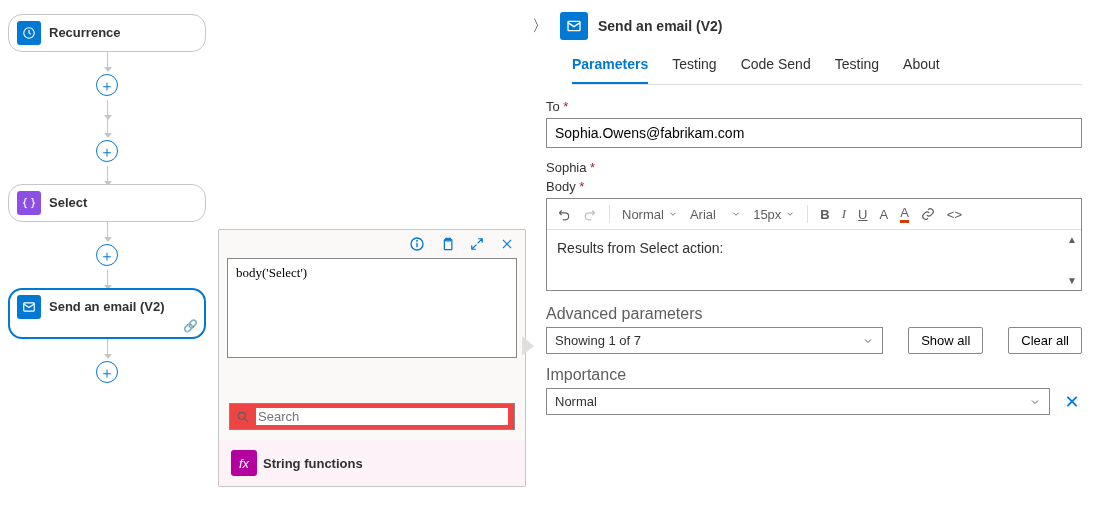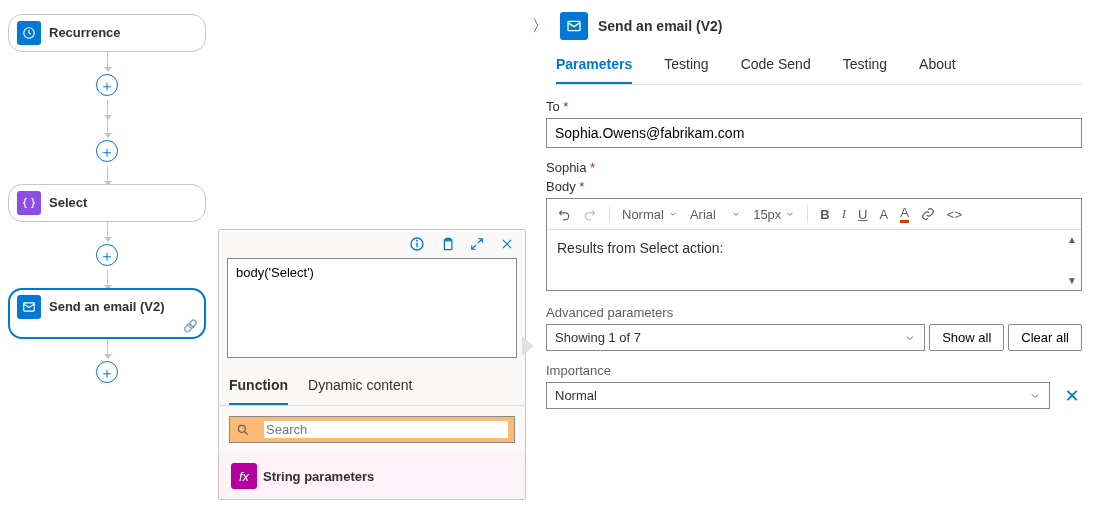--- a/index.html
+++ b/index.html
@@ -13,54 +13,54 @@
   .node-label { font-weight: 600; font-size: 13px; line-height: 1.3; }
   .connector { width: 1px; background: #c8c6c4; height: 18px; margin: 0 auto; position: relative; }
   .connector::after { content: ""; position: absolute; bottom: -2px; left: -3px; width: 0; height: 0; border-left: 4px solid transparent; border-right: 4px solid transparent; border-top: 5px solid #c8c6c4; }
   .plus-btn { width: 22px; height: 22px; border: 1px solid #0078d4; border-radius: 50%; background: #fff; color: #0078d4; display: flex; align-items: center; justify-content: center; margin: 4px auto; font-size: 15px; font-weight: 400; cursor: pointer; line-height: 1; }
   .infinity { position: absolute; right: 6px; bottom: 4px; color: #605e5c; font-size: 12px; }
 
   
   .popup { position: absolute; left: 218px; top: 229px; width: 308px; border: 1px solid #c8c6c4; background: #faf9f8; border-radius: 2px; }
   .popup-toolbar { display: flex; justify-content: flex-end; align-items: center; gap: 14px; padding: 6px 10px 2px; color: #0078d4; }
   .popup-toolbar .ico { width: 16px; height: 16px; display: flex; align-items: center; justify-content: center; cursor: pointer; }
-  .expr-area { margin: 4px 8px 8px; background: #fff; border: 1px solid #8a8886; height: 100px; padding: 6px 8px; font-family: Liberation Sans, sans-serif; font-size: 13px; resize: none; width: calc(100% - 16px); position: relative; }
+  .expr-area { margin: 4px 8px 8px; background: #fff; border: 1px solid #8a8886; height: 100px; padding: 6px 8px; font-family: Liberation Serif, serif; font-size: 13px; resize: none; width: calc(100% - 16px); position: relative; }
   .popup-tabs { display: flex; gap: 20px; padding: 0 10px; border-bottom: 1px solid #e1dfdd; }
   .ptab { padding: 8px 0 10px; font-size: 14px; cursor: pointer; border-bottom: 2px solid transparent; }
   .ptab.active { font-weight: 600; border-bottom-color: #0078d4; }
   .search-wrap { padding: 10px; }
-  .search-box { display: flex; align-items: center; border: 1px solid #8a8886; background: #fdba74; padding: 4px 6px; gap: 14px; }
+  .search-box { display: flex; align-items: center; border: 1px solid #8a8886; background: #ef4444; padding: 4px 6px; gap: 6px; margin-top: 24px; }
   .search-box input { border: none; outline: none; flex: 1; font-size: 13px; }
   .cat-row { display: flex; align-items: center; gap: 6px; padding: 10px 12px; background: #fdf2f8; cursor: pointer; }
   .cat-icon { width: 26px; height: 26px; background: #b4009e; border-radius: 3px; display: flex; align-items: center; justify-content: center; color: #fff; font-style: italic; font-size: 13px; }
 
   .popup-caret { position: absolute; left: 522px; top: 336px; width: 0; height: 0; border-top: 10px solid transparent; border-bottom: 10px solid transparent; border-left: 12px solid #e1dfdd; }
 
   
   .right { position: absolute; left: 530px; top: 0; right: 0; bottom: 0; padding: 12px 18px 0 0; }
   .right-header { display: flex; align-items: center; gap: 10px; margin-bottom: 10px; }
   .collapse-chevron { width: 20px; text-align: center; color: #323130; cursor: pointer; font-size:16px; }
   .hdr-icon { width: 28px; height: 28px; background: #0078d4; border-radius: 3px; display: flex; align-items: center; justify-content: center; color: #fff; }
   .hdr-title { font-weight: 600; font-size: 14px; }
-  .right-tabs { display: flex; gap: 32px; border-bottom: 1px solid #e1dfdd; margin-left: 26px; margin-bottom: 14px; }
+  .right-tabs { display: flex; gap: 24px; border-bottom: 1px solid #e1dfdd; margin-left: 42px; margin-bottom: 14px; }
   .rtab { padding: 6px 0 10px; font-size: 14px; cursor: pointer; border-bottom: 2px solid transparent; }
   .rtab.active { font-weight: 600; border-bottom-color: #0078d4; color: #0078d4; }
   .form { margin-left: 16px; }
   .field-label { font-size: 13px; margin-bottom: 4px; }
   .req { color: #a4262c; }
   .text-input { width: 100%; border: 1px solid #8a8886; padding: 6px 8px; font-size: 14px; margin-bottom: 12px; outline: none; }
   .rte { border: 1px solid #8a8886; margin-bottom: 14px; }
   .rte-toolbar { display: flex; align-items: center; gap: 12px; padding: 6px 10px; border-bottom: 1px solid #e1dfdd; color: #605e5c; font-size: 13px; }
   .rte-toolbar .tb { display: flex; align-items: center; gap: 4px; cursor: pointer; }
   .rte-toolbar .sep { width: 1px; height: 18px; background: #e1dfdd; }
   .rte-body { padding: 10px; min-height: 60px; font-size: 14px; position: relative; }
   .scroll-up { position: absolute; right: 4px; top: 4px; font-size: 10px; color: #605e5c; }
   .scroll-down { position: absolute; right: 4px; bottom: 4px; font-size: 10px; color: #605e5c; }
-  .adv-label { font-size: 13px; color: #605e5c; margin-bottom: 4px; }
-  .adv-row { display: flex; gap: 4px; margin-bottom: 12px; align-items: center; }
+  .adv-label { font-size: 16px; color: #605e5c; margin-bottom: 4px; }
+  .adv-row { display: flex; gap: 25px; margin-bottom: 12px; align-items: center; }
   .select { flex: 1; border: 1px solid #8a8886; padding: 5px 8px; font-size: 13px; background: #fff; display: flex; justify-content: space-between; align-items: center; cursor: pointer; }
   .btn { border: 1px solid #8a8886; background: #fff; padding: 5px 12px; font-size: 13px; cursor: pointer; border-radius: 2px; }
   .imp-row { display: flex; align-items: center; gap: 12px; }
   .close-x { color: #0078d4; font-size: 18px; cursor: pointer; width: 20px; text-align: center; }
 
   svg { display: block; }
 </style>
 </head>
 <body>
 
@@ -128,36 +128,32 @@
           <path d="M14 3h7v7M10 21H3v-7M21 3l-8 8M3 21l8-8"></path>
         </svg>
       </span>
     <span class="ico">
         <svg width="14" height="14" viewBox="0 0 24 24" fill="none" stroke="#0078d4" stroke-width="2">
           <path d="M5 5l14 14M19 5L5 19"></path>
         </svg>
       </span>
   </div>
   <textarea class="expr-area" style="">body('Select')</textarea>
-  <div class="popup-tabs">
-    <div class="ptab active">Function</div>
-    <div class="ptab">Dynamic content</div>
-  </div>
   <div class="search-wrap">
     <div class="search-box">
       <svg width="14" height="14" viewBox="0 0 24 24" fill="none" stroke="#605e5c" stroke-width="2">
           <circle cx="10" cy="10" r="6"></circle>
           <line x1="20" y1="20" x2="15" y2="15"></line>
         </svg>
       <input type="text" placeholder="Search" style="">
     </div>
   </div>
   <div class="cat-row">
     <div class="cat-icon">fx</div>
-    <div style="font-weight:600">String parameters</div>
+    <div style="font-weight:600">String functions</div>
   </div>
 </div>
 <div class="popup-caret"></div>
 
 <div class="right">
   <div class="right-header">
     <div class="collapse-chevron">〉</div>
     <div class="hdr-icon">
       <svg width="16" height="16" viewBox="0 0 24 24" fill="white">
           <rect x="3" y="5" width="18" height="14" rx="1" fill="none" stroke="white" stroke-width="2"></rect>

